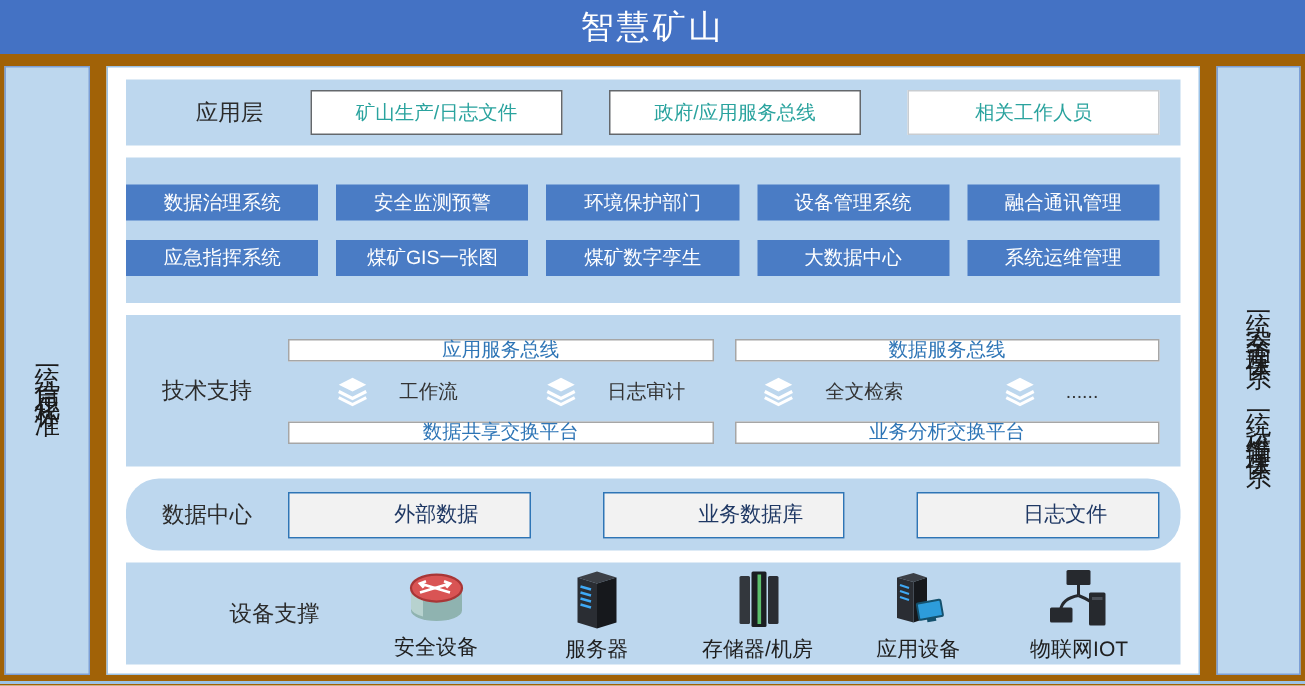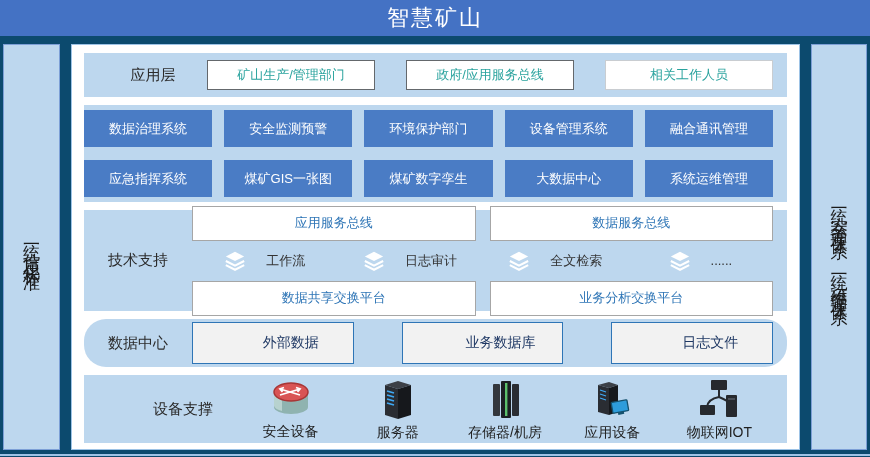--- a/index.html
+++ b/index.html
@@ -1,17 +1,17 @@
 <!DOCTYPE html>
 <html><head>
 <meta charset="utf-8">
 <style>
   * { margin:0; padding:0; box-sizing:border-box; }
   body { font-family:"Liberation Sans","DejaVu Sans",sans-serif; background:#fff; }
-  .page { position:relative; width:870px; height:457px; background:#0c4a6e; overflow:hidden; }
+  .page { position:relative; width:870px; height:457px; background:#a16207; overflow:hidden; }
 
   .header {
     height:36px; background:#4472C4; color:#fff; font-size:22px;
     display:flex; align-items:center; justify-content:center; letter-spacing:2px;
   }
 
   .body { position:absolute; top:44px; left:0; right:0; bottom:7px; display:flex; padding:0 3px; gap:11px; }
 
   .side {
     width:57px; background:#BDD7EE; border:1px solid #7C9FD6;
@@ -39,41 +39,41 @@
     width:168px; height:30px; background:#fff; border:1px solid #64686c;
     color:#2AA39E; font-size:13px; display:flex; align-items:center; justify-content:center;
   }
   .app-box.light { border-color:#c9cdd1; }
 
   
   .band-biz { height:97px; }
   .biz-rows { display:flex; flex-direction:column; gap:13px; }
   .biz-row { display:flex; gap:12px; }
   .biz-box {
-    flex:1; height:37px; background:#4A7CC5; color:#fff; font-size:13px;
+    flex:1; height:24px; background:#4A7CC5; color:#fff; font-size:13px;
     display:flex; align-items:center; justify-content:center;
   }
 
   
   .band-tech { height:101px; }
   .tech-col { display:flex; flex-direction:column; gap:8px; }
   .tech-row { display:flex; gap:14px; }
   .bus-box {
-    flex:1; height:35px; background:#fff; border:1px solid #A6A6A6;
+    flex:1; height:15px; background:#fff; border:1px solid #A6A6A6;
     color:#2E75B6; font-size:13px; display:flex; align-items:center; justify-content:center;
   }
   .mw-row { display:flex;align-items:flex-end; }
   .mw-item { flex:1; display:flex; align-items:center; justify-content:center; gap:20px; height:24px; }
   .mw-item span { font-size:13px; color:#333; }
 
   
   .band-data { height:48px;border-radius:22px; }
   .data-row { display:flex; gap:48px; }
   .data-box {
-    flex:1; height:42px; background:#F2F2F2; border:1px solid #2E75B6;
+    flex:1; height:31px; background:#F2F2F2; border:1px solid #2E75B6;
     color:#1F3864; font-size:14px; display:flex; align-items:center; justify-content:center;padding-left:36px;
   }
 
   
   .band-dev { flex:1; min-height:68px;padding-left:45px; }
   .dev-row { display:flex; }
   .dev-item { flex:1; display:flex; flex-direction:column; align-items:center; justify-content:center; gap:3px; }
   .dev-item .dev-label { font-size:14px; color:#1f1f1f; }
 
   .bottom-line { position:absolute; left:0; right:0; bottom:1px; height:2px; background:#9DC3E6; }
@@ -89,21 +89,21 @@
 
     <aside class="side left">
       <span class="vtext">统一信息化标准</span>
     </aside>
 
     <main class="main">
 
       <section class="band band-app">
         <div class="band-label">应用层</div>
         <div class="band-content app-row">
-          <div class="app-box">矿山生产/管理部门</div>
+          <div class="app-box">矿山生产/日志文件</div>
           <div class="app-box">政府/应用服务总线</div>
           <div class="app-box light">相关工作人员</div>
         </div>
       </section>
 
       <section class="band band-biz">
         <div class="band-content biz-rows">
           <div class="biz-row">
             <div class="biz-box">数据治理系统</div>
             <div class="biz-box">安全监测预警</div>

